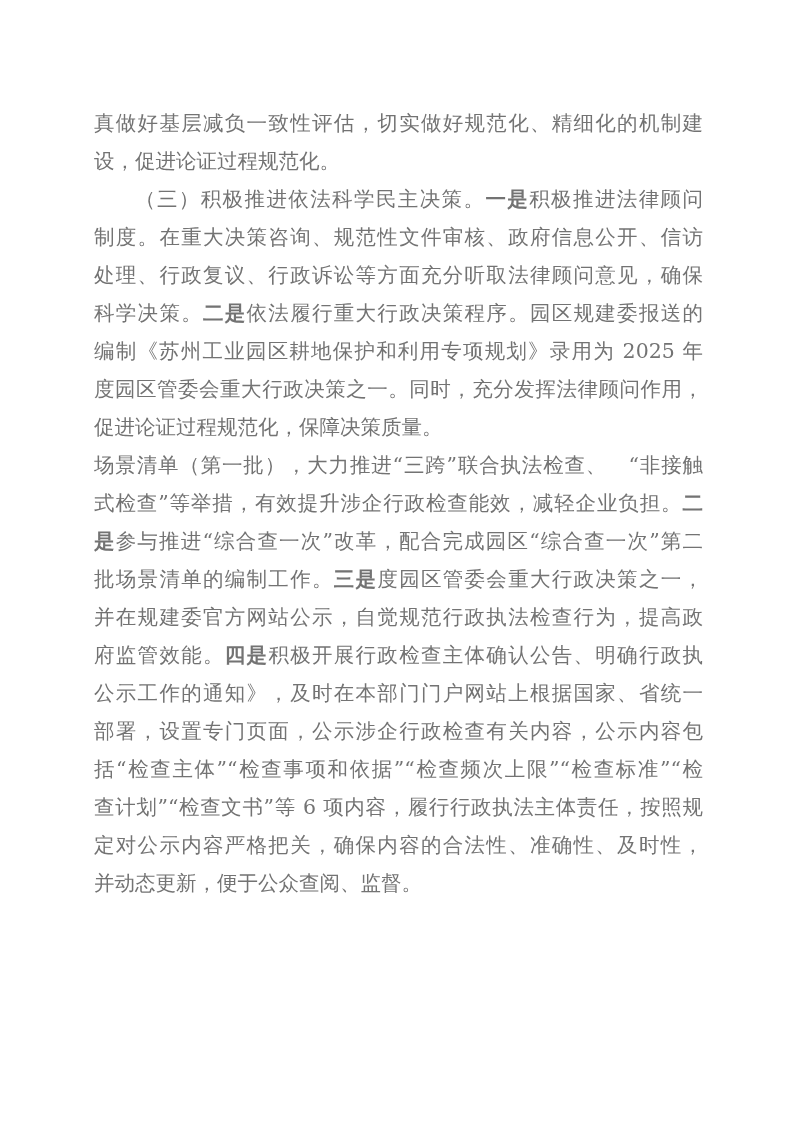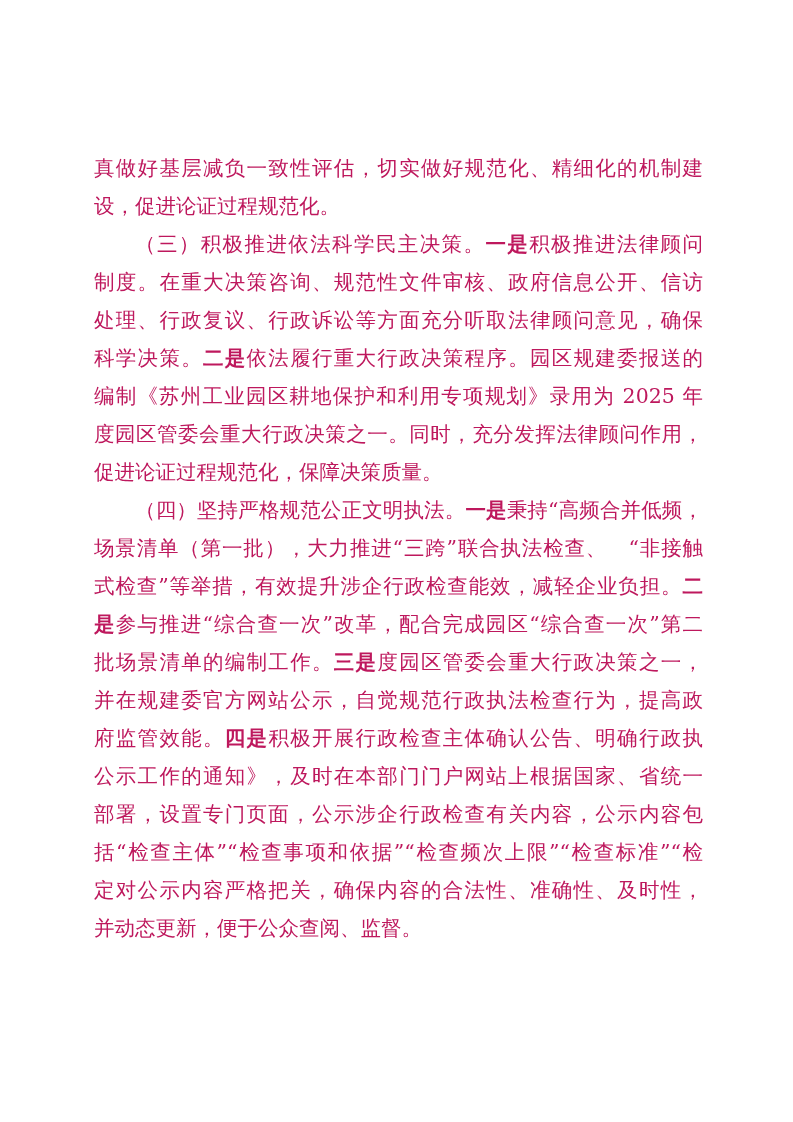--- a/index.html
+++ b/index.html
@@ -38,36 +38,36 @@
     padding-left: 41px;
   }
   .seg.bold {
     font-weight: bold;
   }
 </style>
 </head>
 <body>
 
 <div class="page" style="background: rgb(255, 255, 255);">
-  <div class="text-block" style="color: #be185d; margin-top: 45px;">
+  <div class="text-block" style="color: #737373;">
       <div class="line just"><span class="seg">真做好基层减负一致性评估，切实做好规范化、精细化的机制建</span></div>
       <div class="line"><span class="seg">设，促进论证过程规范化。</span></div>
       <div class="line just indent"><span class="seg">（三）积极推进依法科学民主决策。</span><span class="seg bold">一是</span><span class="seg">积极推进法律顾问</span></div>
       <div class="line just"><span class="seg">制度。在重大决策咨询、规范性文件审核、政府信息公开、信访</span></div>
       <div class="line just"><span class="seg">处理、行政复议、行政诉讼等方面充分听取法律顾问意见，确保</span></div>
       <div class="line just"><span class="seg">科学决策。</span><span class="seg bold">二是</span><span class="seg">依法履行重大行政决策程序。园区规建委报送的</span></div>
       <div class="line just"><span class="seg">编制《苏州工业园区耕地保护和利用专项规划》录用为 2025 年</span></div>
       <div class="line just"><span class="seg">度园区管委会重大行政决策之一。同时，充分发挥法律顾问作用，</span></div>
       <div class="line"><span class="seg">促进论证过程规范化，保障决策质量。</span></div>
-      <div class="line just indent"><span class="seg">（四）坚持严格规范公正文明执法。</span><span class="seg bold">一是</span><span class="seg">秉持“高频合并低频，</span></div>
       <div class="line just"><span class="seg">场景清单（第一批），大力推进“三跨”联合执法检查、　“非接触</span></div>
       <div class="line just"><span class="seg">式检查”等举措，有效提升涉企行政检查能效，减轻企业负担。</span><span class="seg bold">二</span></div>
       <div class="line just"><span class="seg bold">是</span><span class="seg">参与推进“综合查一次”改革，配合完成园区“综合查一次”第二</span></div>
       <div class="line just"><span class="seg">批场景清单的编制工作。</span><span class="seg bold">三是</span><span class="seg">度园区管委会重大行政决策之一，</span></div>
       <div class="line just"><span class="seg">并在规建委官方网站公示，自觉规范行政执法检查行为，提高政</span></div>
       <div class="line just"><span class="seg">府监管效能。</span><span class="seg bold">四是</span><span class="seg">积极开展行政检查主体确认公告、明确行政执</span></div>
       <div class="line just"><span class="seg">公示工作的通知》，及时在本部门门户网站上根据国家、省统一</span></div>
       <div class="line just"><span class="seg">部署，设置专门页面，公示涉企行政检查有关内容，公示内容包</span></div>
       <div class="line just"><span class="seg">括“检查主体”“检查事项和依据”“检查频次上限”“检查标准”“检</span></div>
+      <div class="line just"><span class="seg">查计划”“检查文书”等 6 项内容，履行行政执法主体责任，按照规</span></div>
       <div class="line just"><span class="seg">定对公示内容严格把关，确保内容的合法性、准确性、及时性，</span></div>
       <div class="line"><span class="seg">并动态更新，便于公众查阅、监督。</span></div>
     </div>
 </div>
 
 </body></html>

